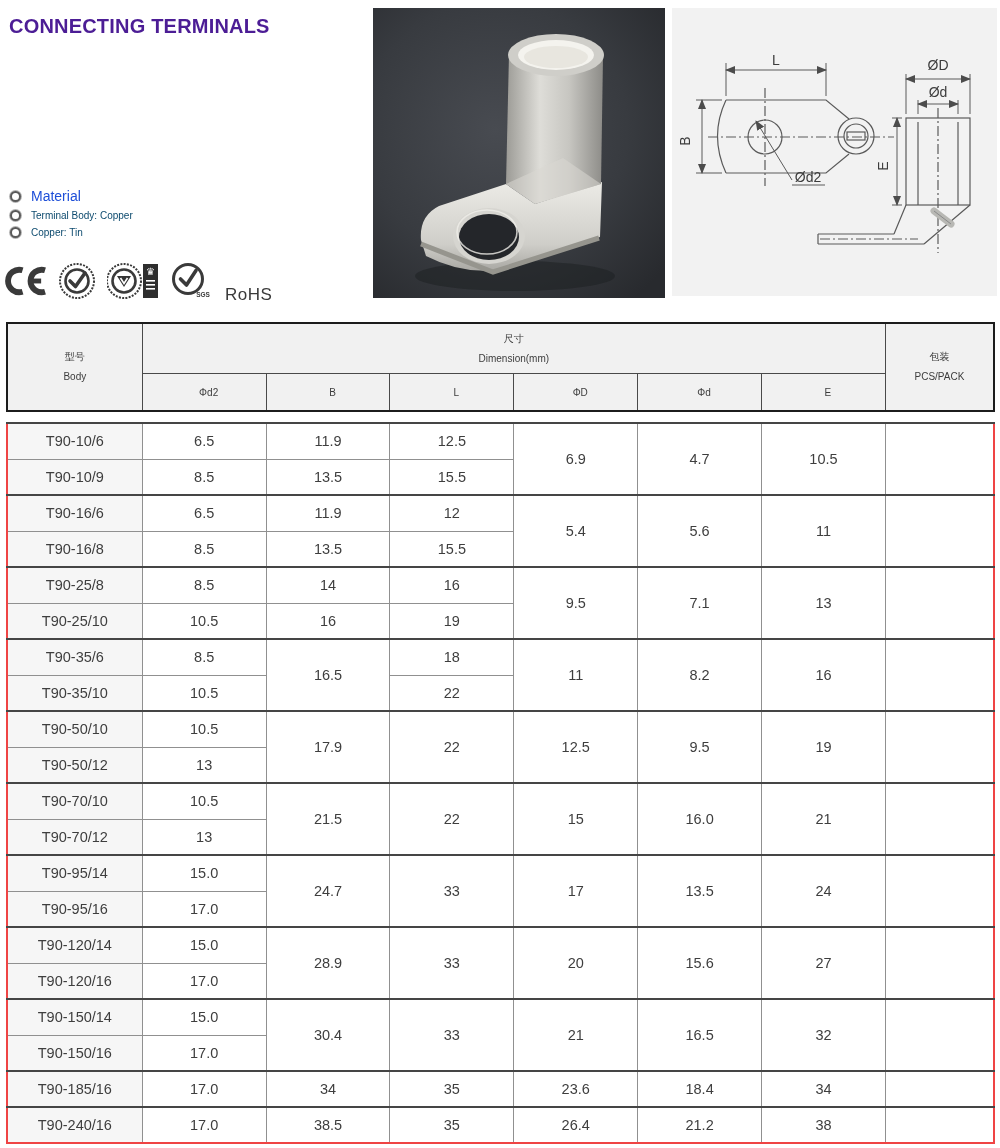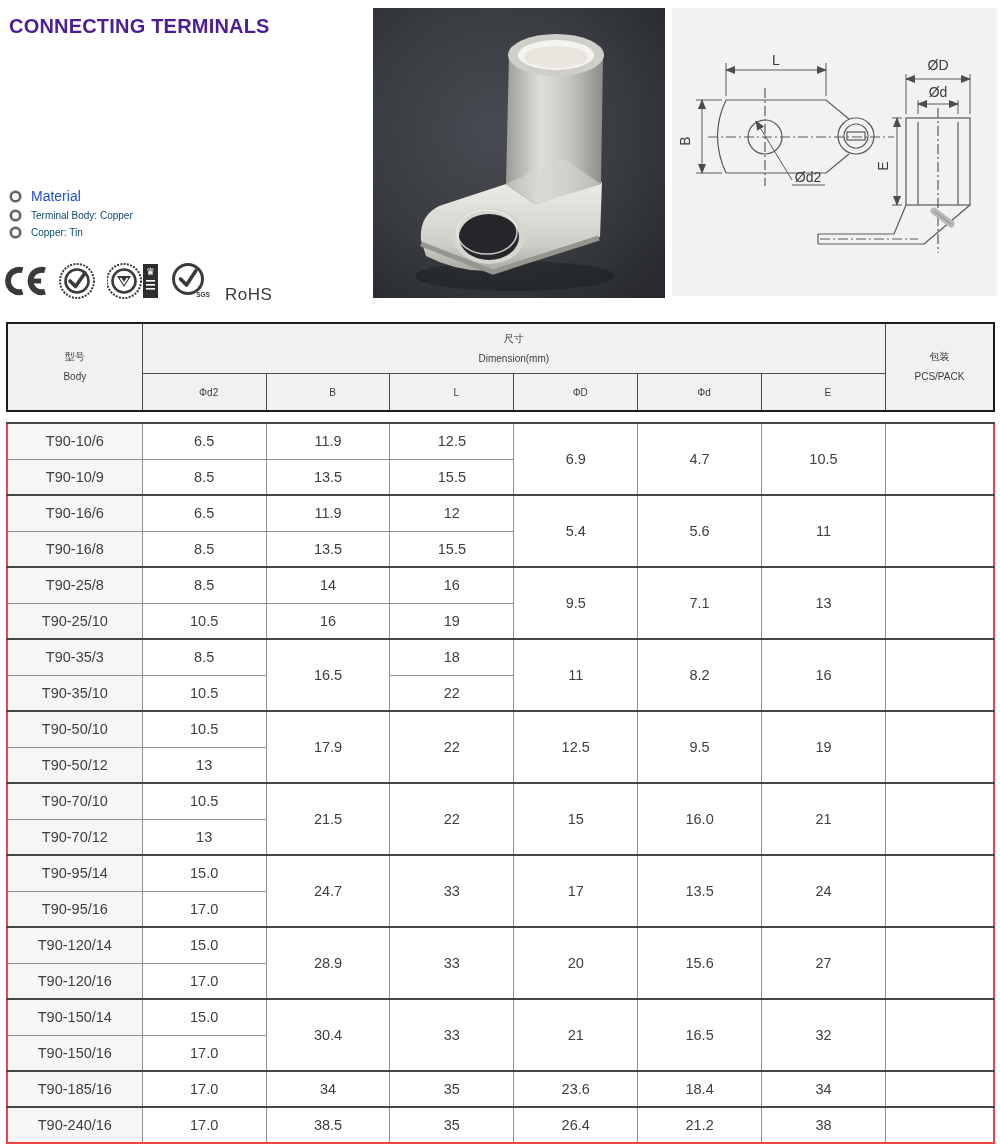--- a/index.html
+++ b/index.html
@@ -284,21 +284,21 @@
           <td rowspan="2">13</td>
           <td rowspan="2"></td>
         </tr>
         <tr>
           <td class="type">T90-25/10</td>
           <td>10.5</td>
           <td>16</td>
           <td>19</td>
         </tr>
         <tr class="grp">
-          <td class="type">T90-35/3</td>
+          <td class="type">T90-35/6</td>
           <td>8.5</td>
           <td rowspan="2">16.5</td>
           <td>18</td>
           <td rowspan="2">11</td>
           <td rowspan="2">8.2</td>
           <td rowspan="2">16</td>
           <td rowspan="2"></td>
         </tr>
         <tr>
           <td class="type">T90-35/10</td>

